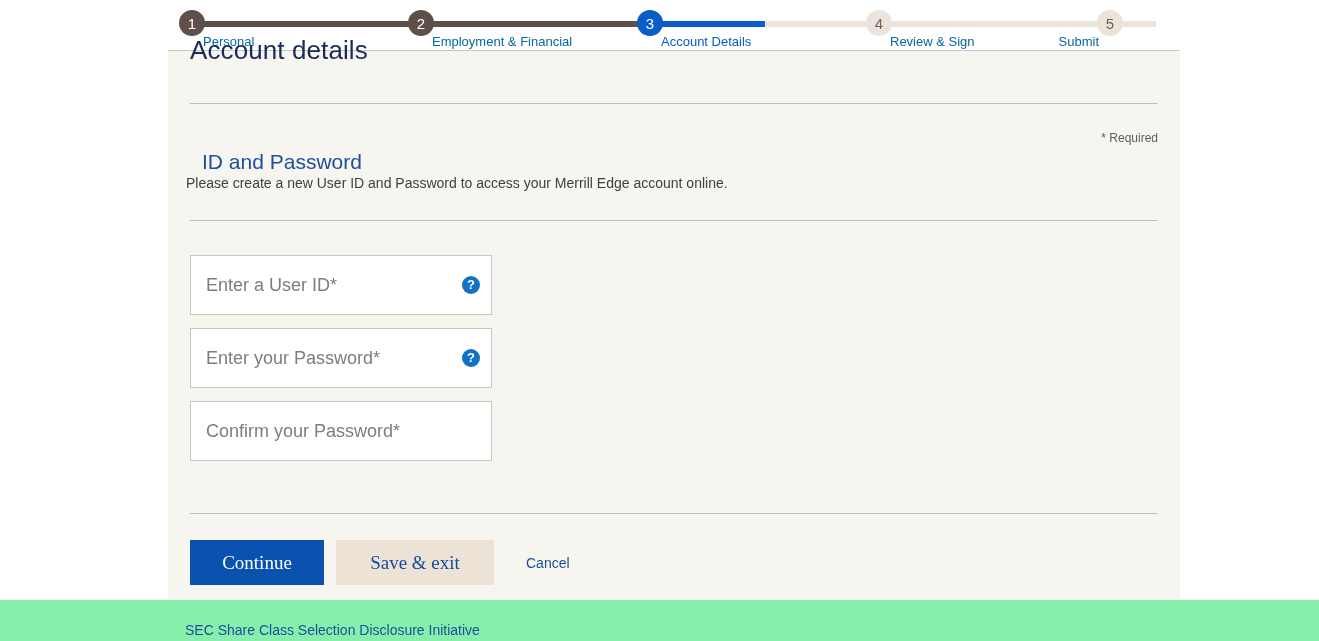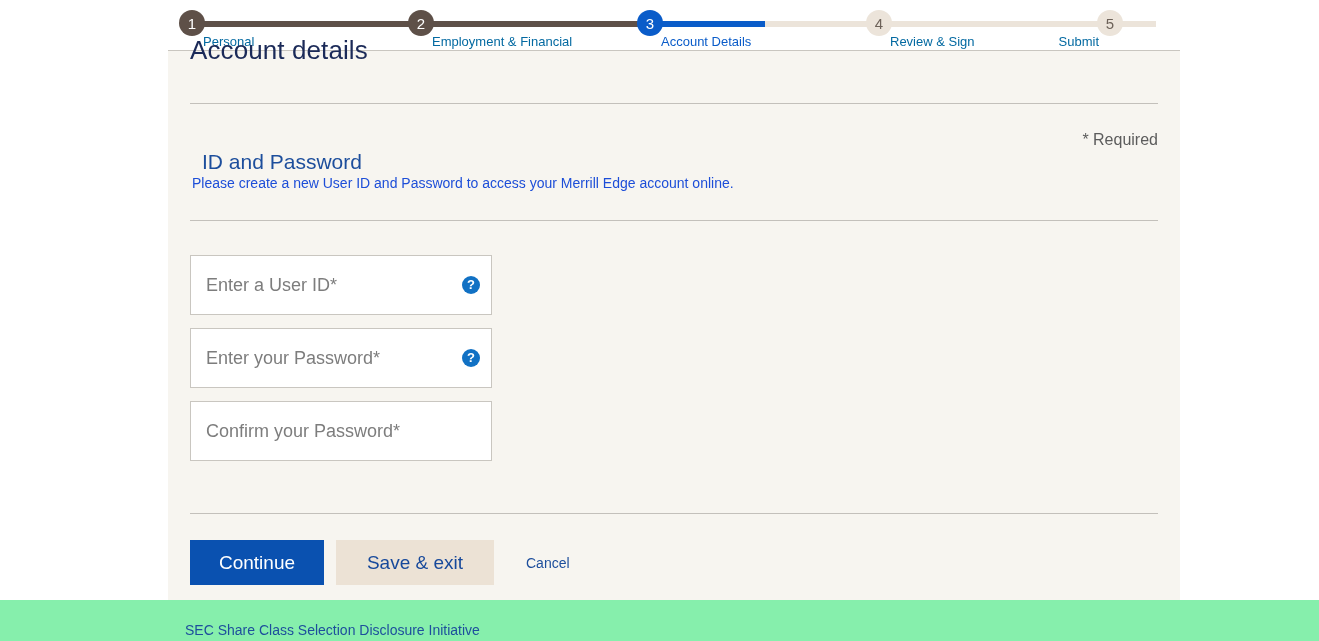--- a/index.html
+++ b/index.html
@@ -107,40 +107,40 @@
     background: #c3c0bb;
   }
   #hr-top { top: 52px; }
   #hr-mid { top: 169px; }
   #hr-bottom { top: 462px; }
 
   #required-note {
     position: absolute;
     right: 22px;
     top: 80px;
-    font-size: 16px;
+    font-size: 12px;
     color: #5c5c5c;
   }
 
   #section-title {
     position: absolute;
     left: 22px;
     top: 87px;
     font-size: 21px;
     color: #1d4e9c;
     font-weight: normal;
     margin: 12px;
   }
 
   #section-desc {
     position: absolute;
-    left: 24px;
+    left: 18px;
     top: 124px;
     font-size: 14px;
-    color: #1d4ed8;
+    color: #404040;
     margin: 0;
   }
 
   
   #fields {
     position: absolute;
     left: 22px;
     top: 204px;
     width: 304px;
   }
@@ -192,21 +192,21 @@
   #actions {
     position: absolute;
     left: 22px;
     top: 489px;
     display: flex;
     align-items: center;
   }
   .btn {
     border: 0;
     cursor: pointer;
-    font-family: Liberation Sans, sans-serif;
+    font-family: Liberation Serif, serif;
     box-sizing: border-box;
   }
   #btn-continue {
     width: 134px;
     height: 45px;
     background: #0a51b0;
     color: #ffffff;
     font-size: 19px;
   }
   #btn-save-exit {

